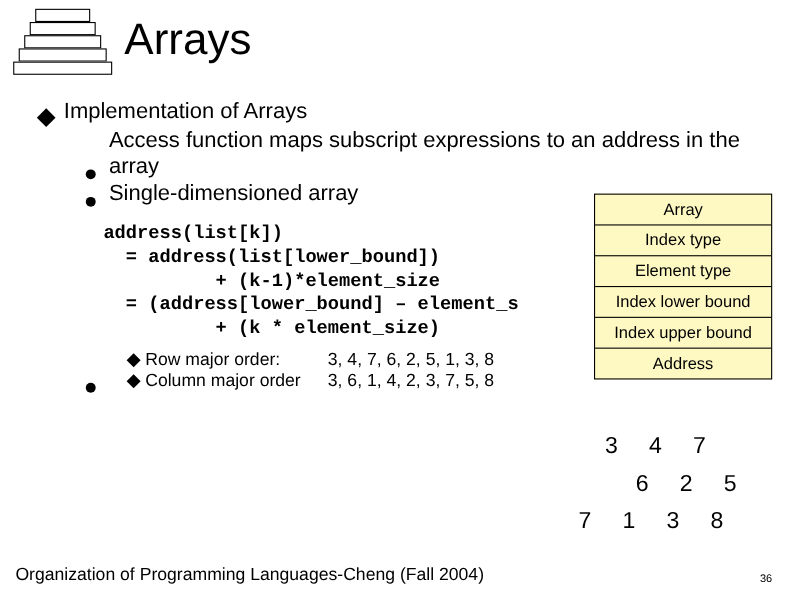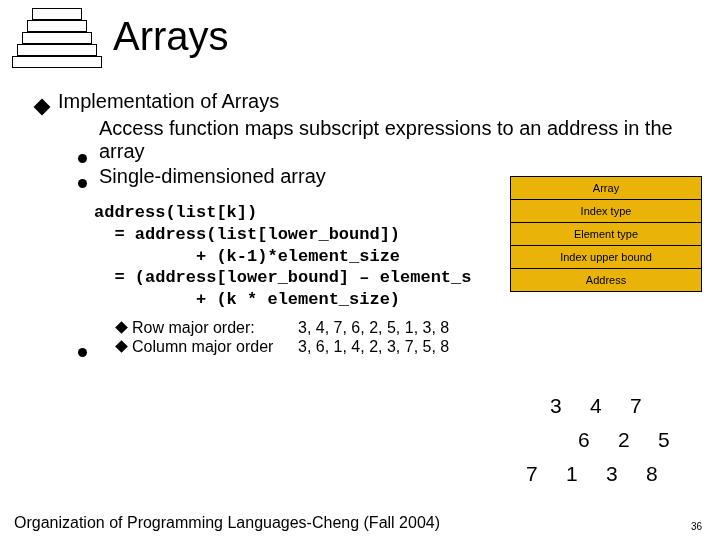--- a/index.html
+++ b/index.html
@@ -89,24 +89,24 @@
     font-size: 17px;
     font-weight: bold;
     margin: 14px 0 2px 58px;
     line-height: 1.28;
     white-space: pre;
   }
   .descriptor-box {
     position: absolute;
     right: 18px;
     top: 176px;
-    width: 192px;
+    width: 162px;
     border: 1.5px solid #000;
-    font-size: 11px;
-    background:#eab308;
+    font-size: 15px;
+    background:#fef9c3;
   }
   .descriptor-box .row {
     border-bottom: 1.5px solid #000;
     padding: 5px 0;
     text-align: center;
   }
   .descriptor-box .row:last-child { border-bottom: none; }
   .multi-left {
     flex: 1;
   }
@@ -211,20 +211,21 @@
         </div>
       </div>
     </div>
   </div>
 </div>
 
 <div class="descriptor-box">
   <div class="row">Array</div>
   <div class="row">Index type</div>
   <div class="row">Element type</div>
+  <div class="row">Index lower bound</div>
   <div class="row">Index upper bound</div>
   <div class="row">Address</div>
 </div>
 
 <div class="matrix">
   <div class="mrow r1">
     <div class="cell">3</div>
     <div class="cell">4</div>
     <div class="cell">7</div>
   </div>

